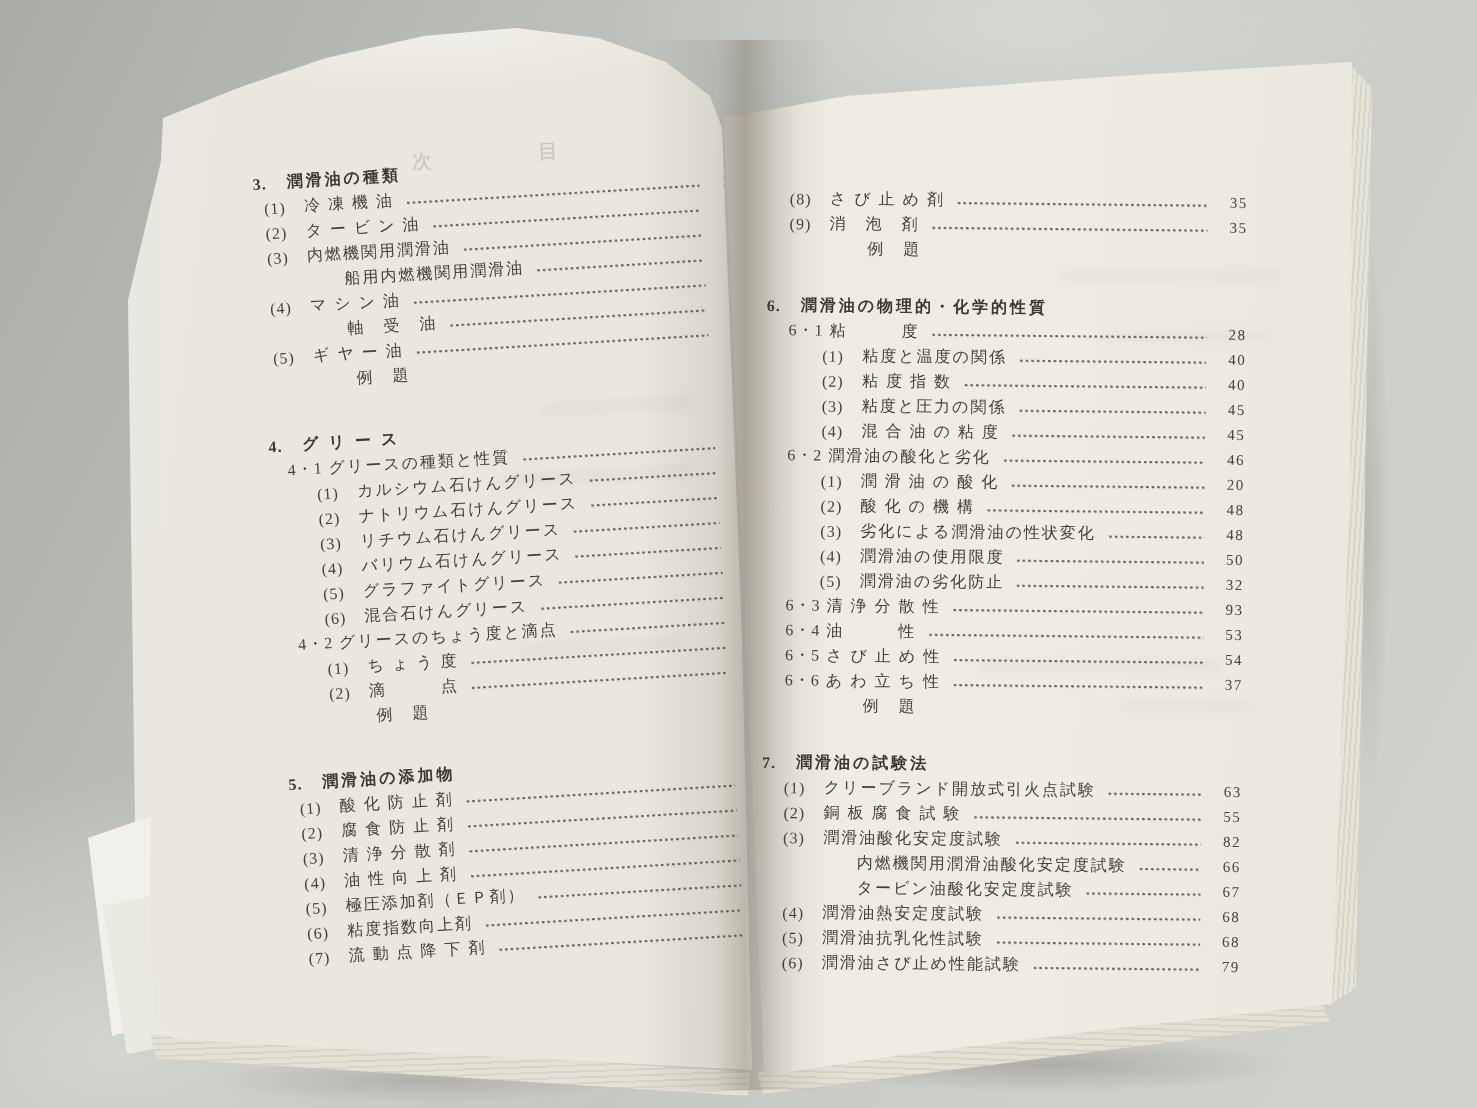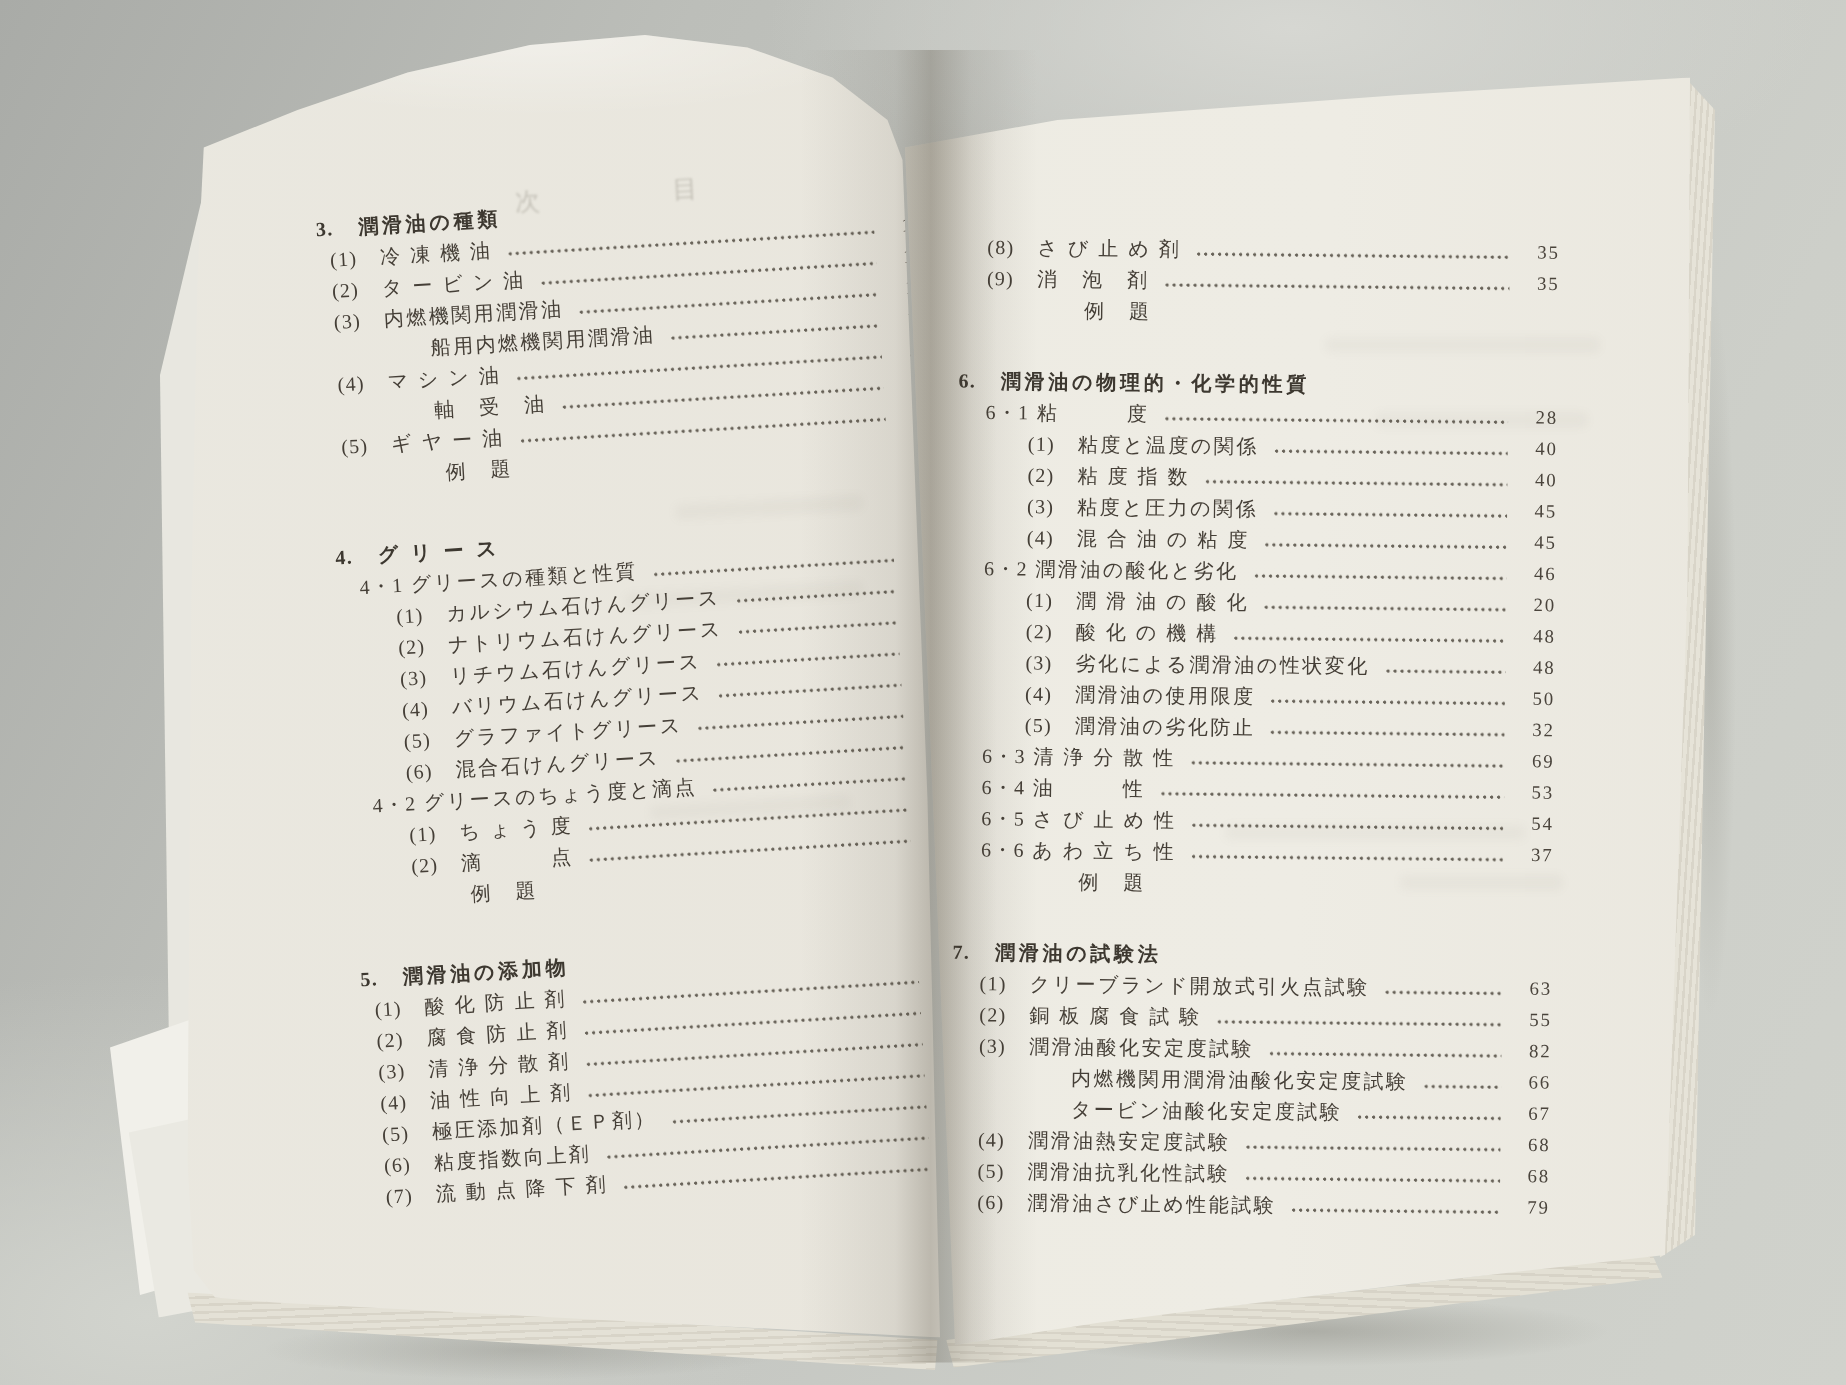--- a/index.html
+++ b/index.html
@@ -358,21 +358,21 @@
         <div class="trow i2">
           <span class="no">(5)</span>
           <span class="lbl">潤滑油の劣化防止</span>
           <span class="leader"></span>
           <span class="pg">32</span>
         </div>
         <div class="trow sub">
           <span class="no">6・3</span>
           <span class="lbl">清 浄 分 散 性</span>
           <span class="leader"></span>
-          <span class="pg">69</span>
+          <span class="pg">93</span>
         </div>
         <div class="trow sub">
           <span class="no">6・4</span>
           <span class="lbl">油　　　性</span>
           <span class="leader"></span>
           <span class="pg">53</span>
         </div>
         <div class="trow sub">
           <span class="no">6・5</span>
           <span class="lbl">さ び 止 め 性</span>

